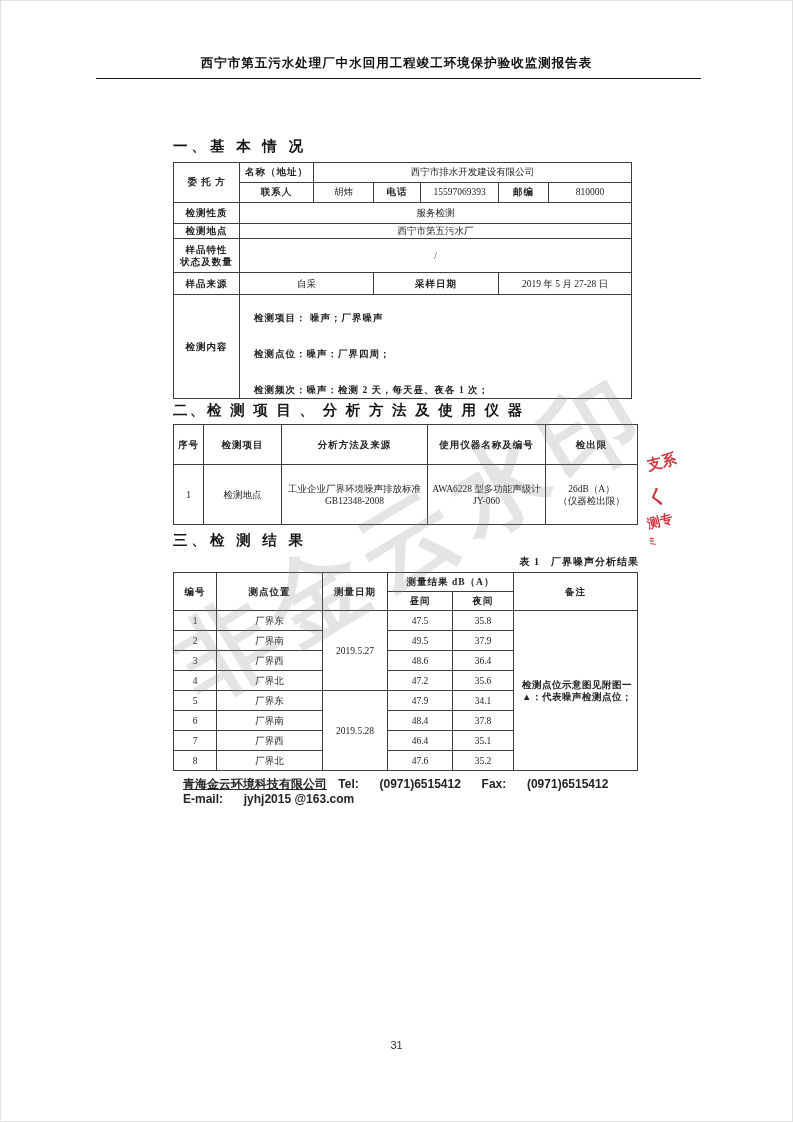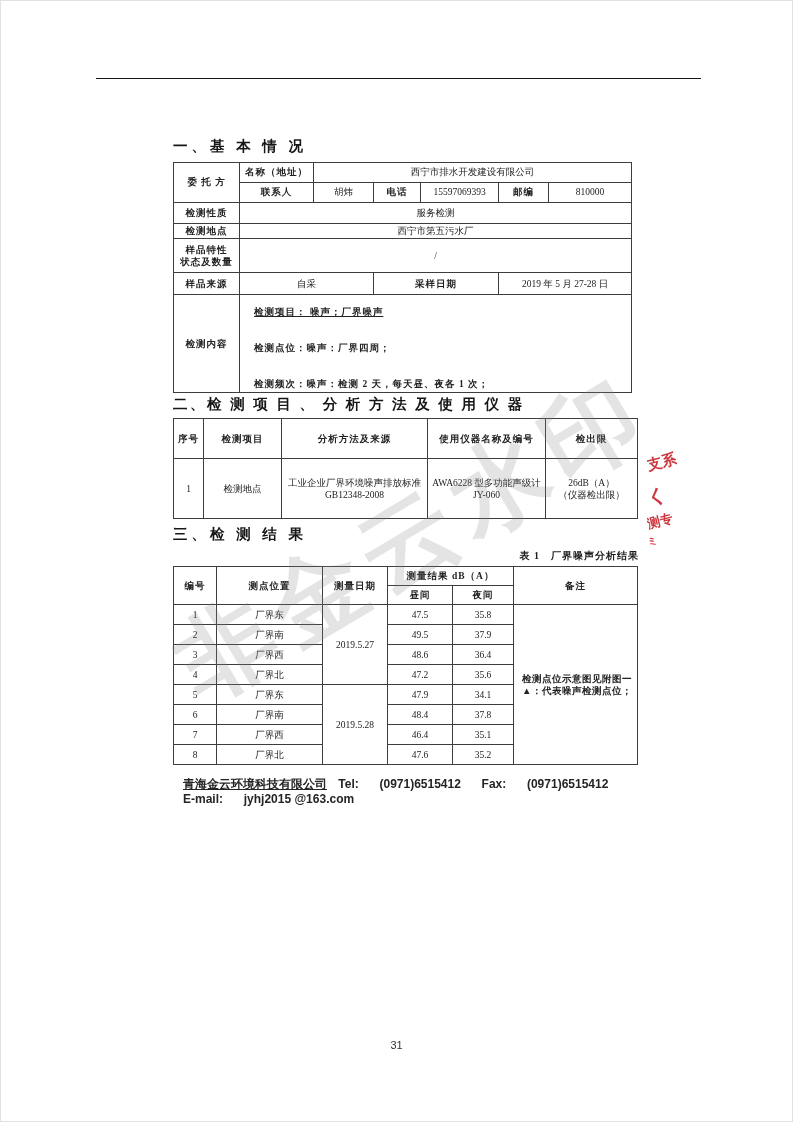--- a/index.html
+++ b/index.html
@@ -34,21 +34,21 @@
     padding:1px 2px; font-size:9.5px; line-height:1.3; font-weight:normal; color:#222;
     overflow:hidden;
   }
   .lbl { font-weight:bold; letter-spacing:1px; }
   .pre { white-space:pre-line; }
   .t1 { width:458px; }
   .t2 { width:464px; margin-top:4px;padding-left:45px; }
   .t3 { width:464px; margin-top:3px; }
   .t1 .content-cell { text-align:left; padding-left:14px; }
   .content-line { line-height:13px; margin-top:23px; }
-  .content-line:first-child { margin-top:10px;text-decoration:underline; }
+  .content-line:first-child { margin-top:16px; }
   .t3-caption { margin-top:5px; text-align:right; font-size:10px; font-weight:bold; letter-spacing:1px; }
   .remark-cell { text-align:left; padding-left:8px; font-weight:bold; letter-spacing:0.5px; }
 
   .scan-footer {
     position:absolute; left:182px; top:776px; z-index:2;
     font-family:"Liberation Sans","DejaVu Sans",sans-serif;
     font-size:12px; font-weight:bold; color:#242424; line-height:15px;
   }
   .scan-footer .company { text-decoration:underline; margin-right:8px; }
   .scan-footer .gap { display:inline-block; width:14px; }
@@ -73,20 +73,21 @@
   .page-number {
     position:absolute; top:1038px; left:0; width:100%; text-align:center;
     font-family:"Liberation Sans","DejaVu Sans",sans-serif; font-size:11px; color:#333;
   }
 </style>
 </head>
 <body>
 
 <div class="page">
 
+  <div class="doc-title">西宁市第五污水处理厂中水回用工程竣工环境保护验收监测报告表</div>
   <div class="title-rule"></div>
 
   <div class="watermark">非金云水印</div>
 
   <div class="scan">
 
 
     <div class="sec-heading">一、基 本 情 况</div>
 
     <table class="t1">

